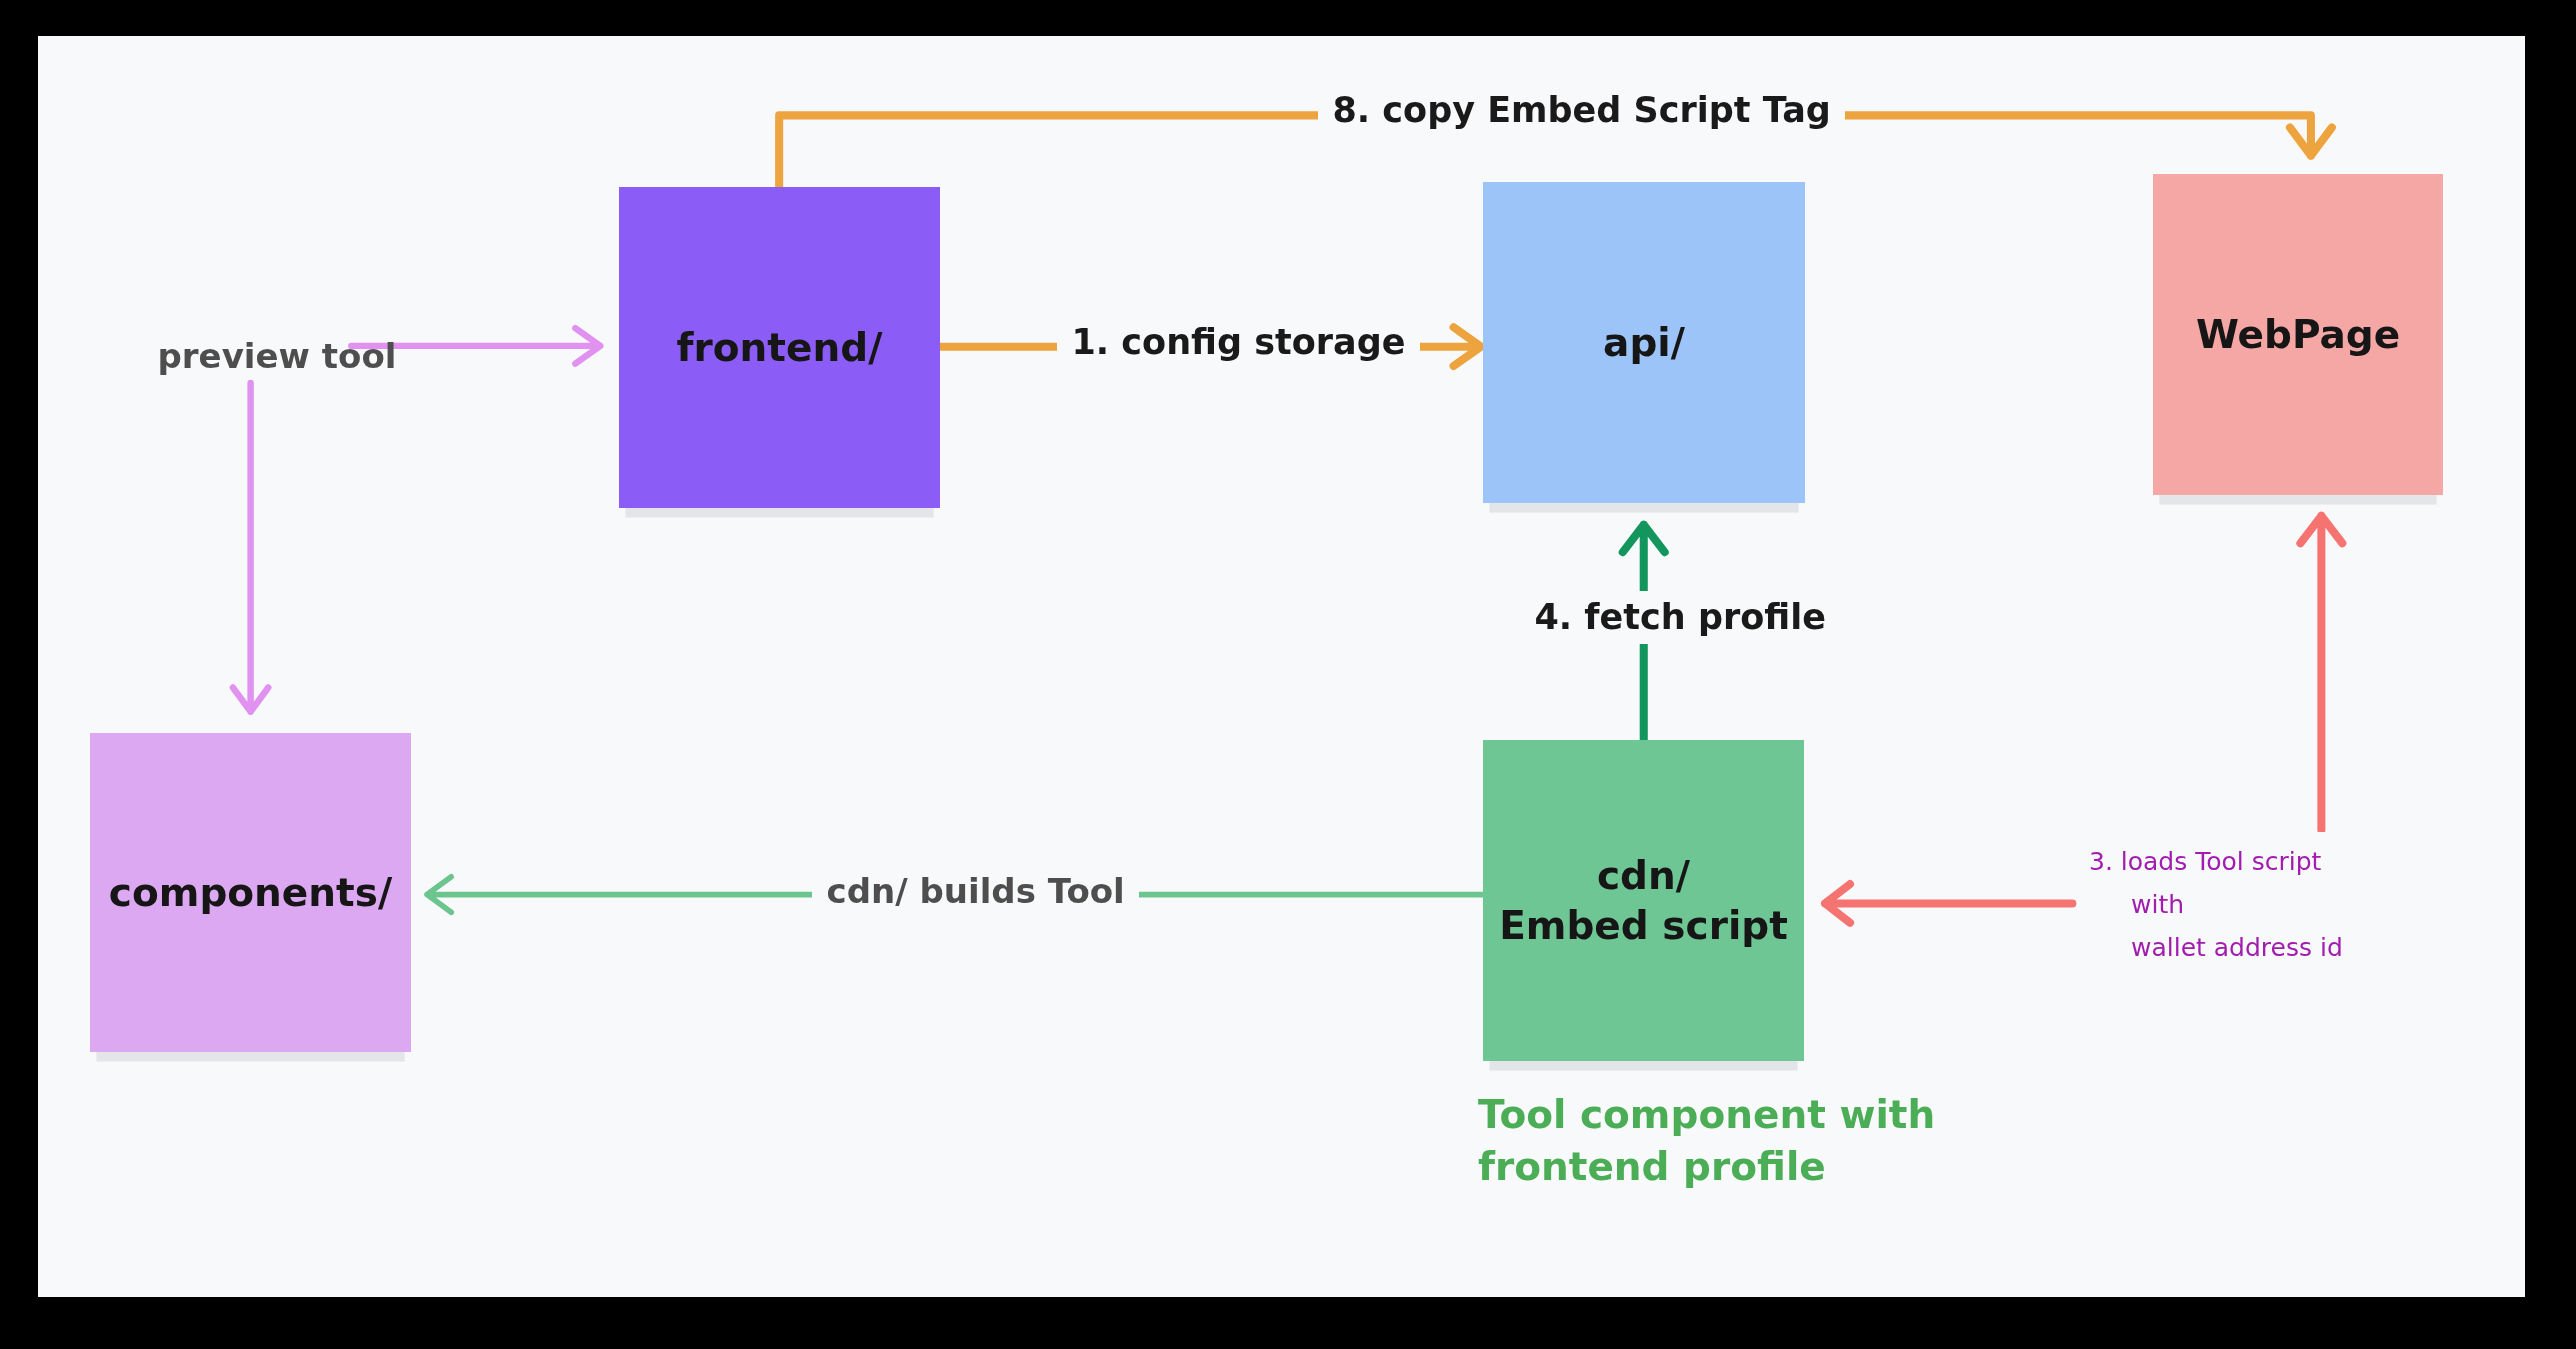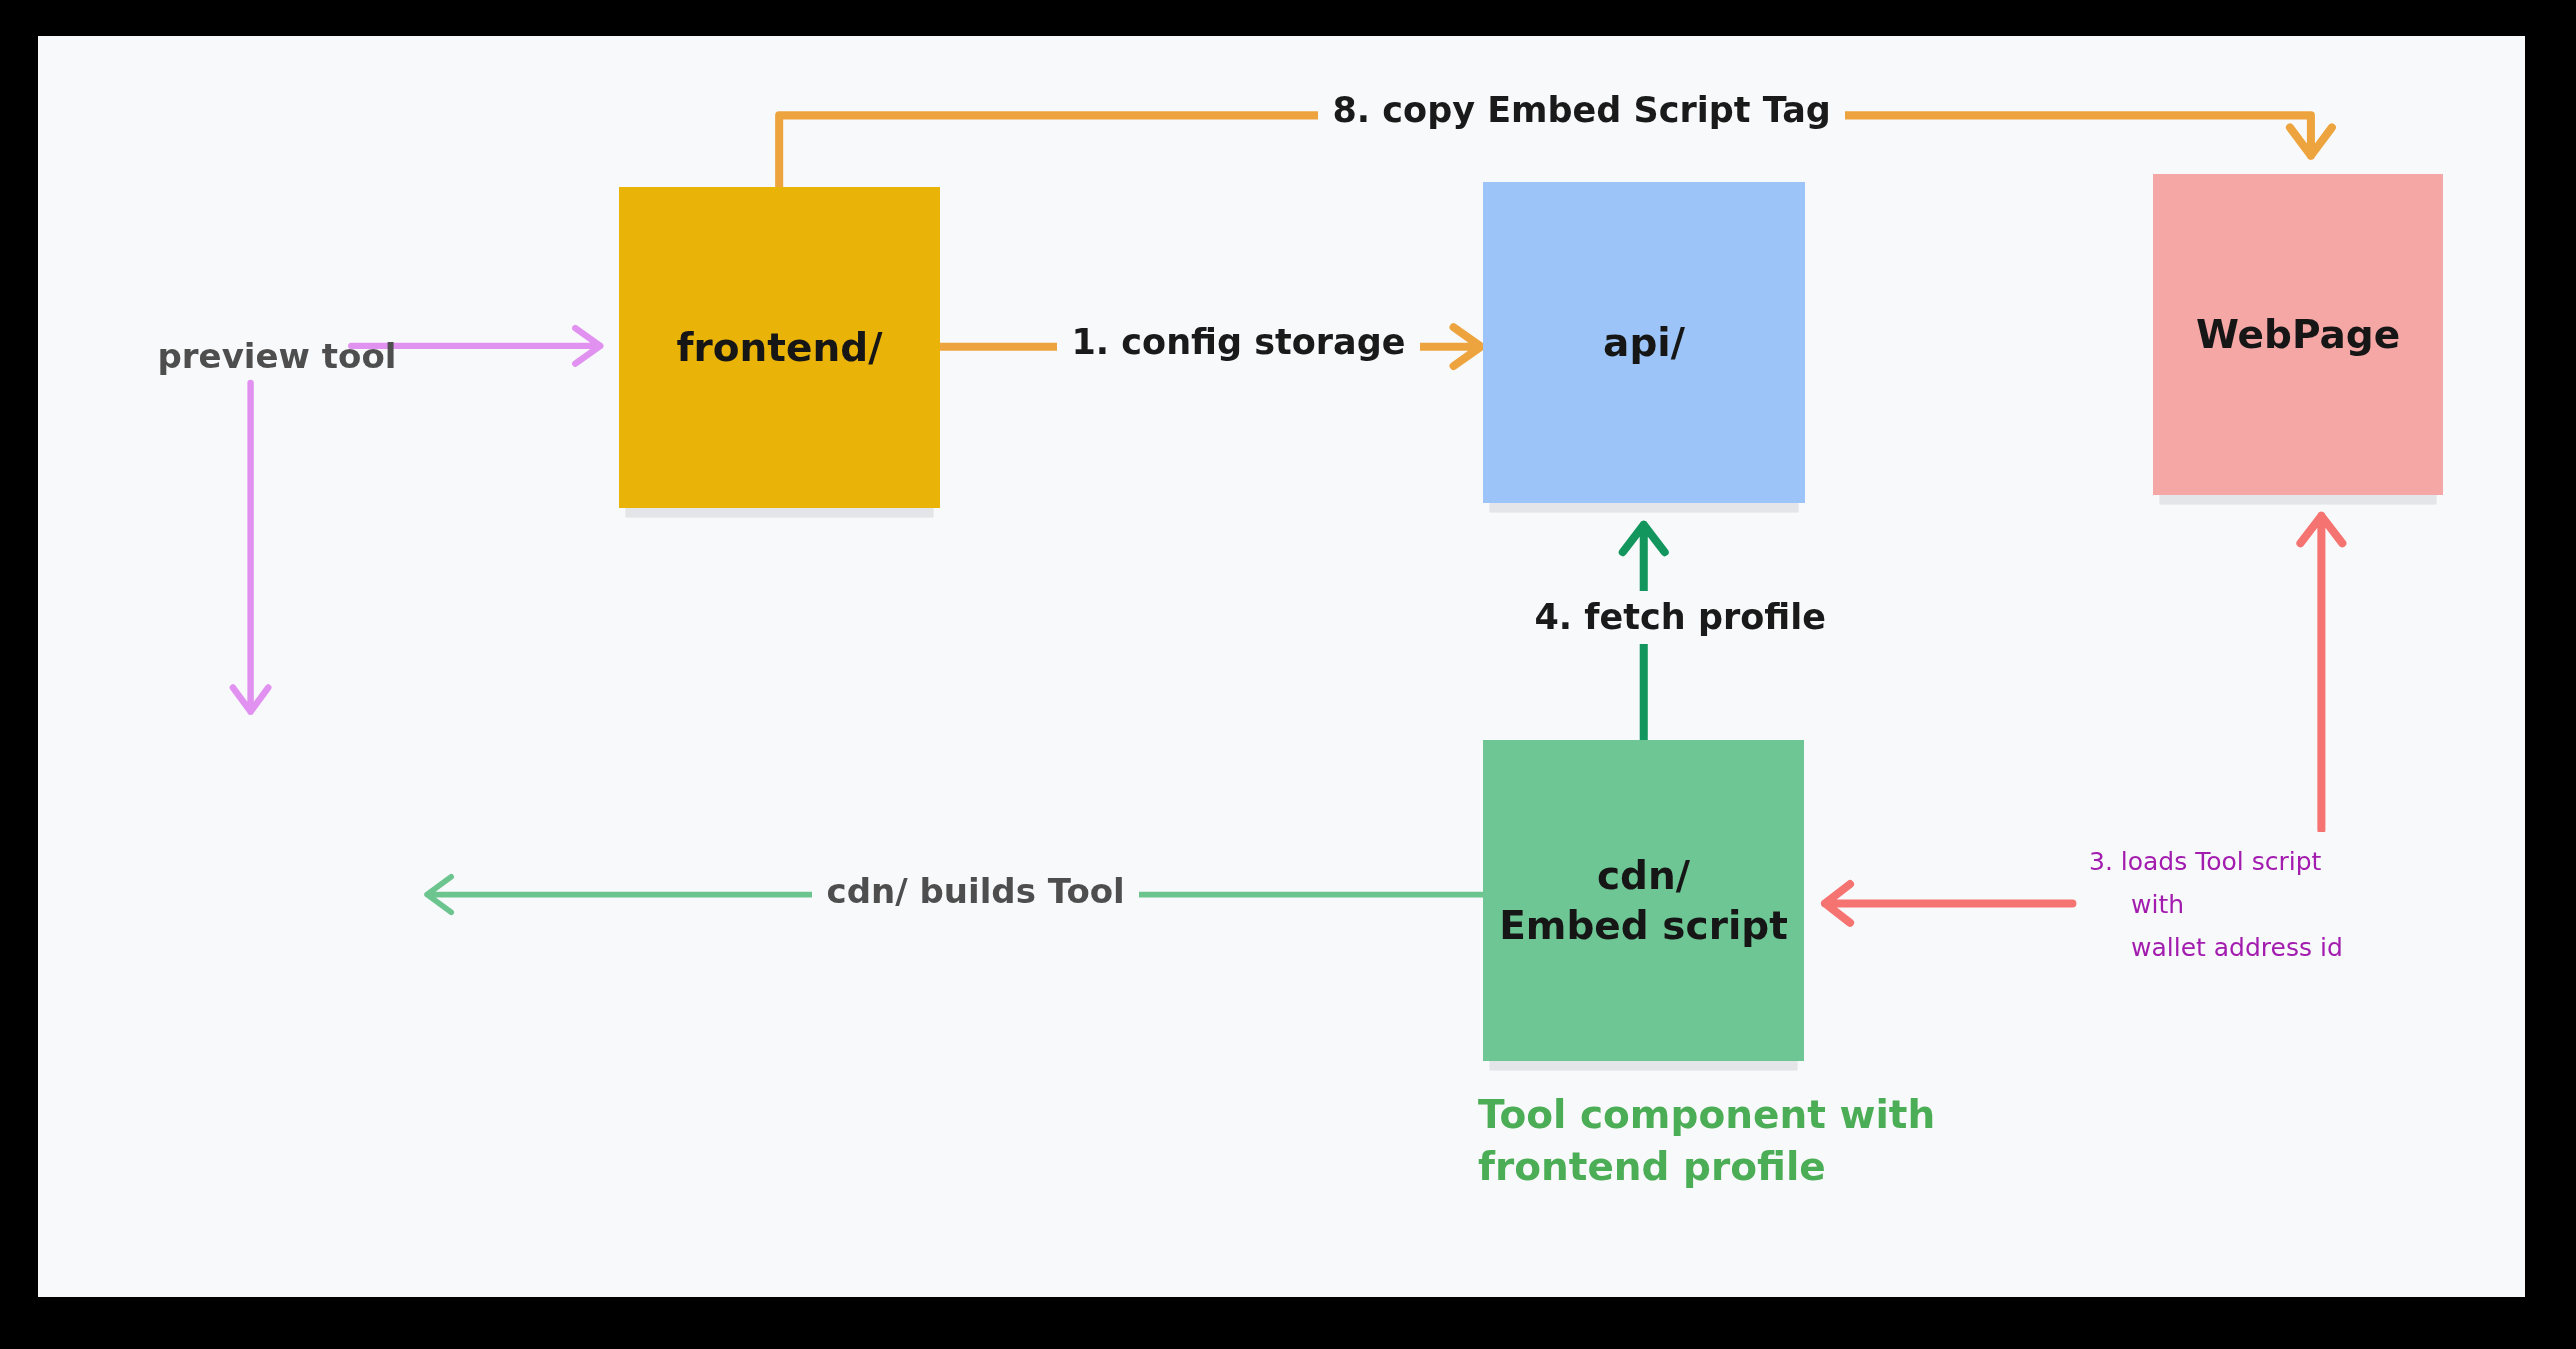--- a/index.html
+++ b/index.html
@@ -16,21 +16,21 @@
   }
   .wires{position:absolute;left:0;top:0;width:2576px;height:1350px;}
   .node{
     position:absolute;
     display:flex;align-items:center;justify-content:center;
     flex-direction:column;
     font-weight:bold;font-size:39px;color:#161616;
     text-align:center;
     box-shadow:0 16px 0 -6.4px #E4E5E8;
   }
-  .node-frontend{left:619px;top:187px;width:321px;height:321px;background:#eab308;}
+  .node-frontend{left:619px;top:187px;width:321px;height:321px;background:#8b5cf6;}
   .node-api{left:1483px;top:182px;width:322px;height:321px;background:#9DC4F8;}
   .node-webpage{left:2153px;top:174px;width:290px;height:321px;background:#F4A7A4;}
   .node-components{left:90px;top:733px;width:321px;height:319px;background:#DCA8F2;}
   .node-cdn{left:1483px;top:740px;width:321px;height:321px;background:#6EC694;line-height:50px;}
   .edge-label{
     position:absolute;
     background:#F8F9FA;
     font-weight:bold;font-size:35px;color:#1A1A1A;
     padding:6.4px 14.5px;white-space:nowrap;
   }
@@ -84,20 +84,23 @@
 
   <div class="node node-frontend">
     <span>frontend/</span>
   </div>
   <div class="node node-api">
     <span>api/</span>
   </div>
   <div class="node node-webpage">
     <span>WebPage</span>
   </div>
+  <div class="node node-components">
+    <span>components/</span>
+  </div>
   <div class="node node-cdn">
     <span>cdn/</span>
     <span>Embed script</span>
   </div>
 
   <span class="edge-label gray label-preview-tool">preview tool</span>
   <span class="edge-label label-copy-embed">8. copy Embed Script Tag</span>
   <span class="edge-label label-config-storage">1. config storage</span>
   <span class="edge-label label-fetch-profile">4. fetch profile</span>
   <span class="edge-label gray label-cdn-builds">cdn/ builds Tool</span>

